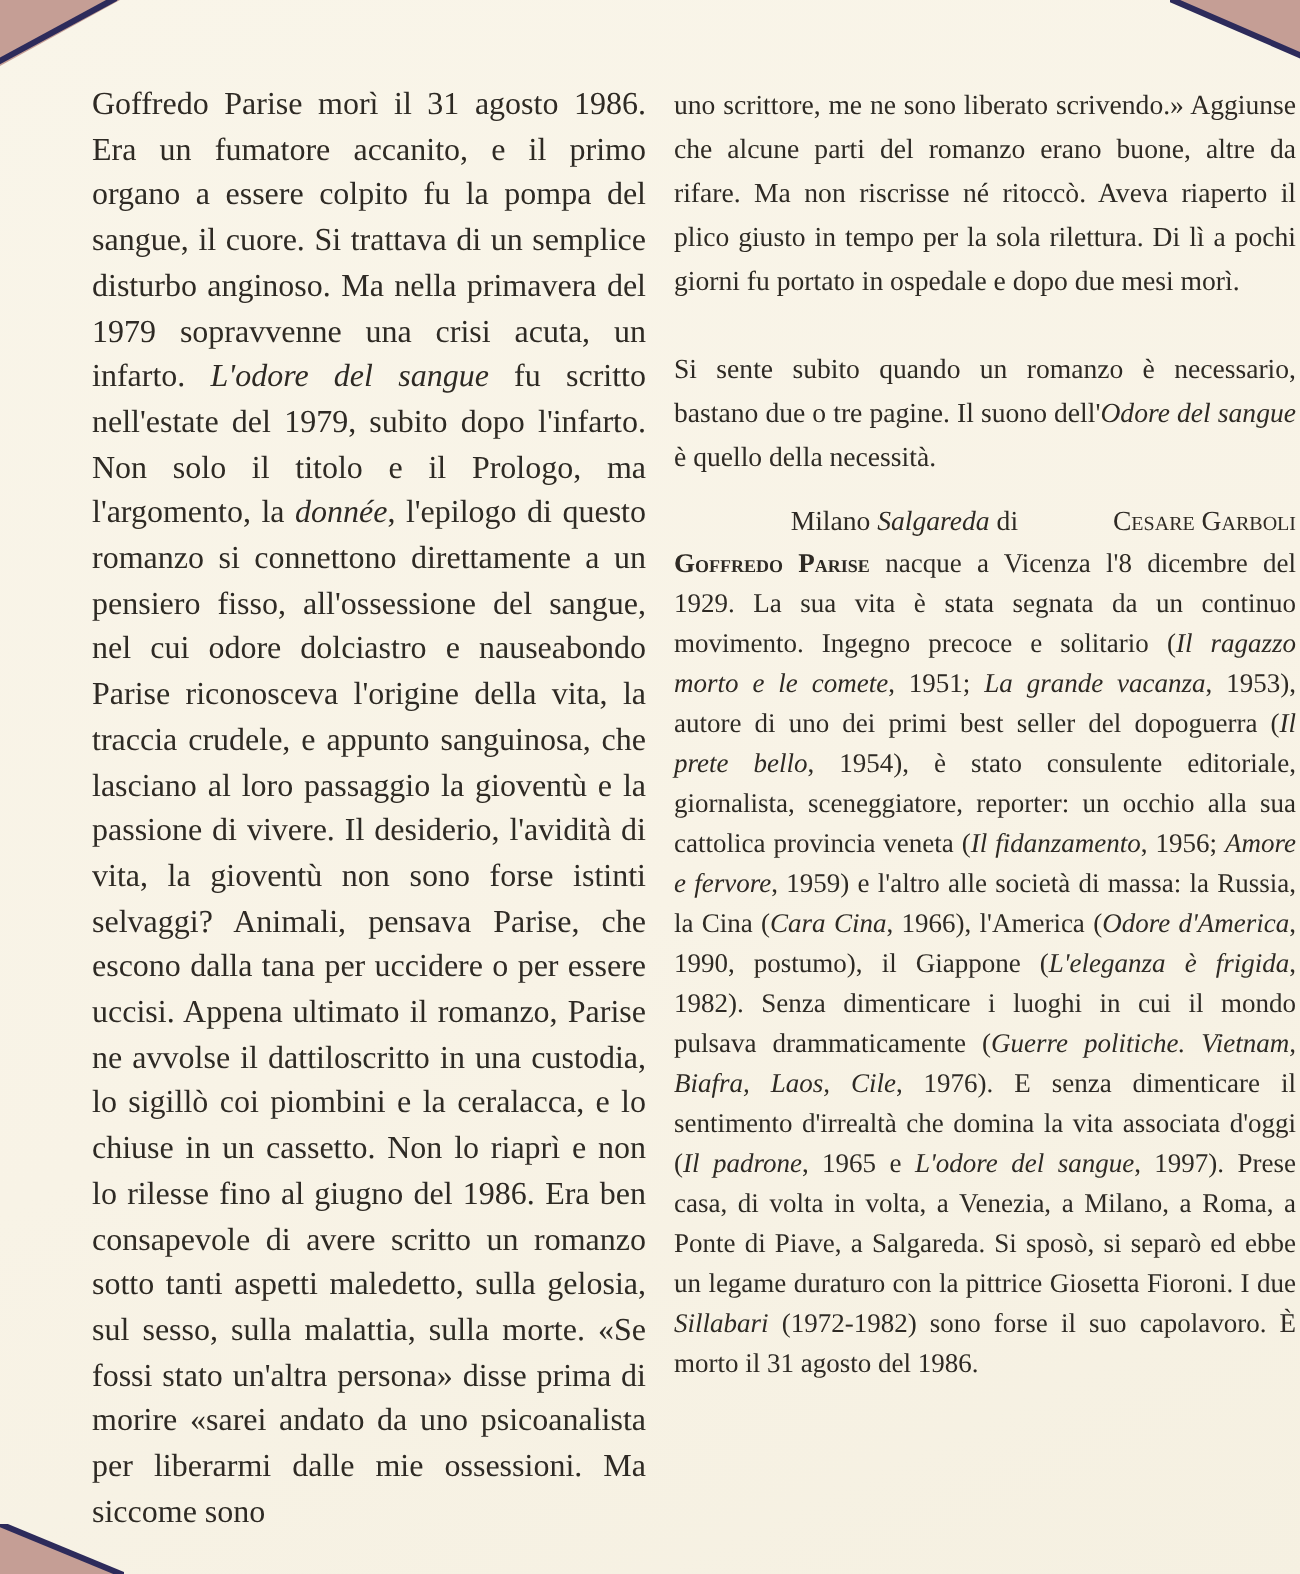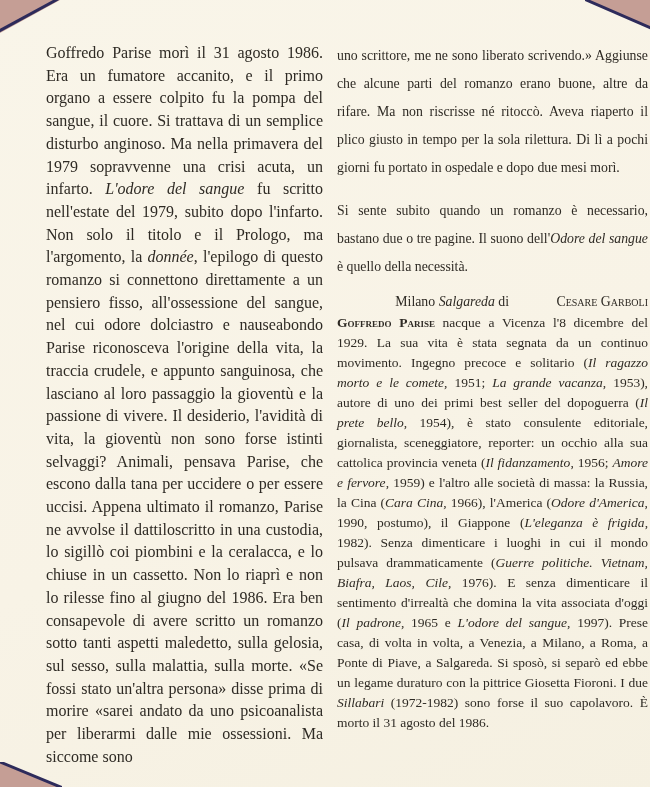--- a/index.html
+++ b/index.html
@@ -22,25 +22,25 @@
 
   .col-left {
     position: absolute; left: 46px; top: 42px; width: 277px;
     font-size: 16px; line-height: 22.7px;
     text-align: justify;
   }
   .col-right {
     position: absolute; left: 337px; top: 42px; width: 311px;
   }
   .col-right .para {
-    font-size: 13.8px; line-height: 28px;
+    font-size: 13.8px; line-height: 22px;
     text-align: justify;
     margin: 0;
   }
-  .col-right .para + .para { margin-top: 15px; }
+  .col-right .para + .para { margin-top: 22px; }
   .attribution {
     margin-top: 10px;
     font-size: 13.8px; line-height: 22px;
     text-align: right;
   }
   .bio {
     font-size: 13.5px; line-height: 20px;
     text-align: justify;
   }
   .i   { font-style: italic; }

